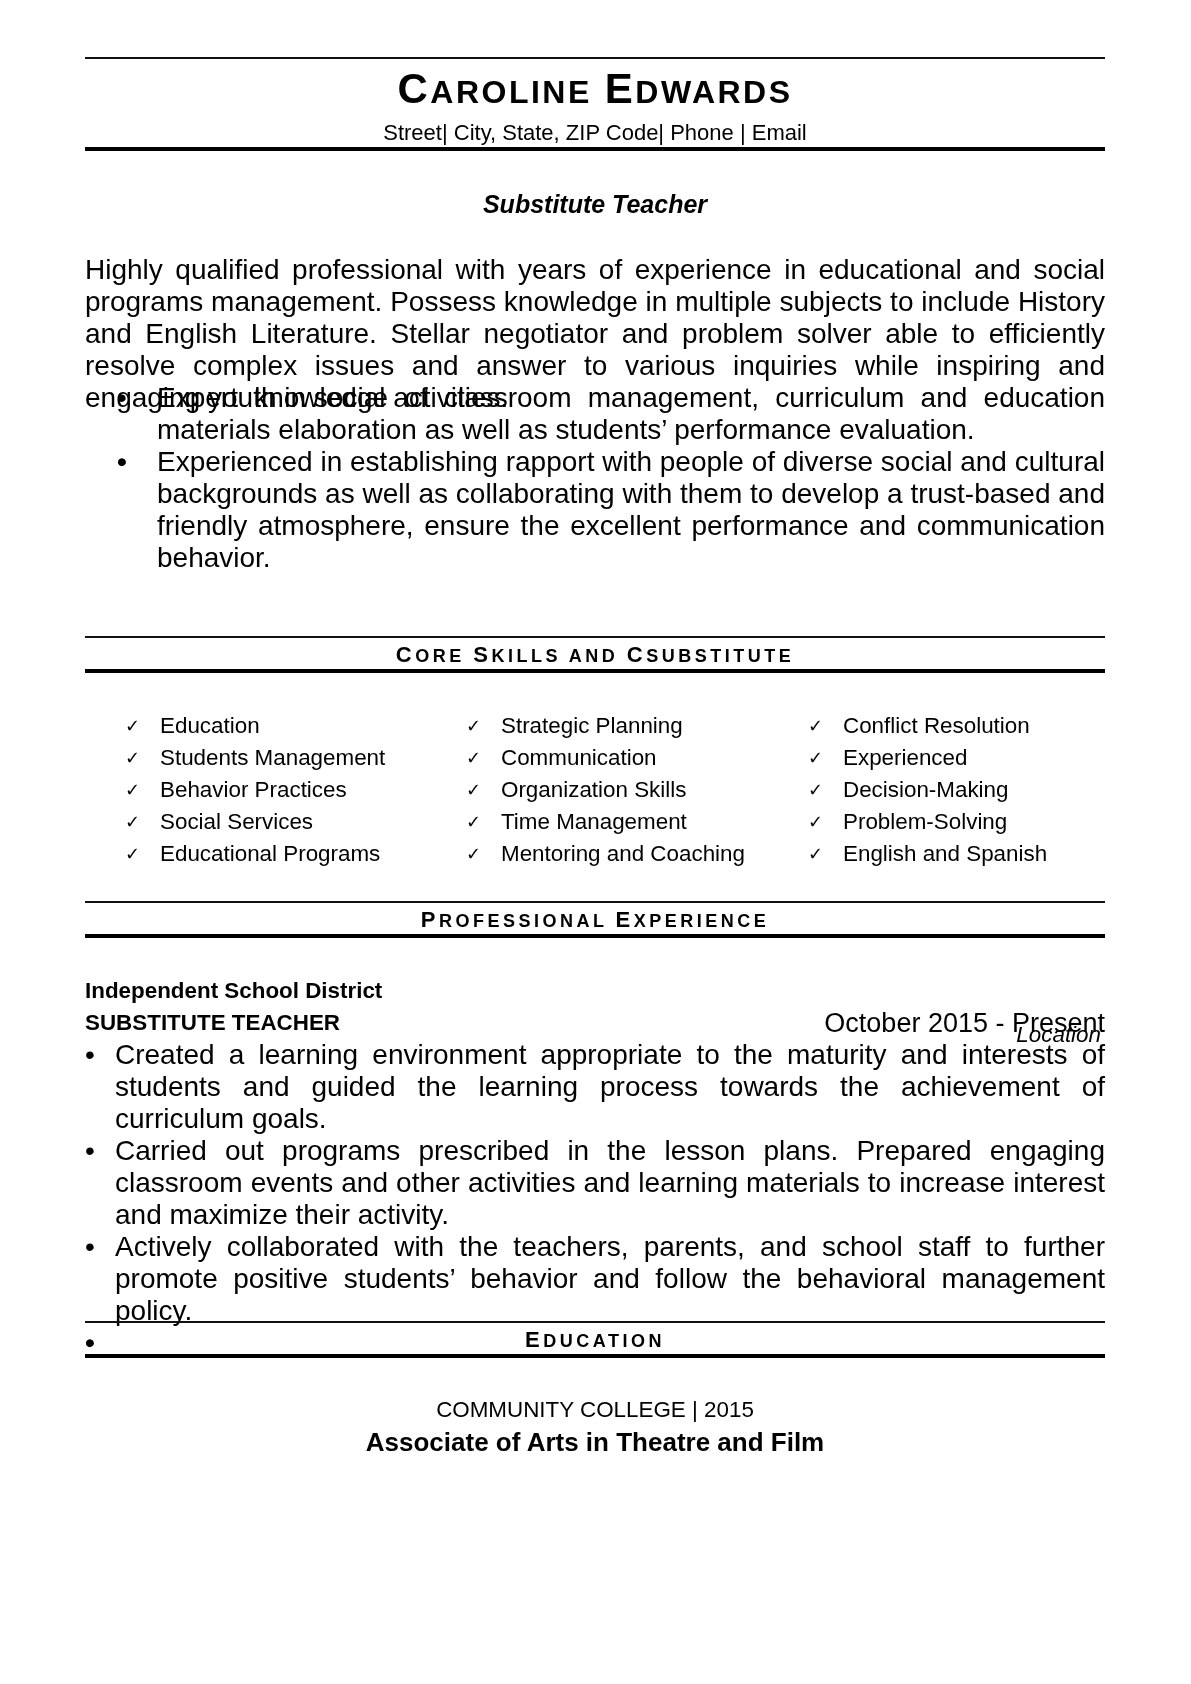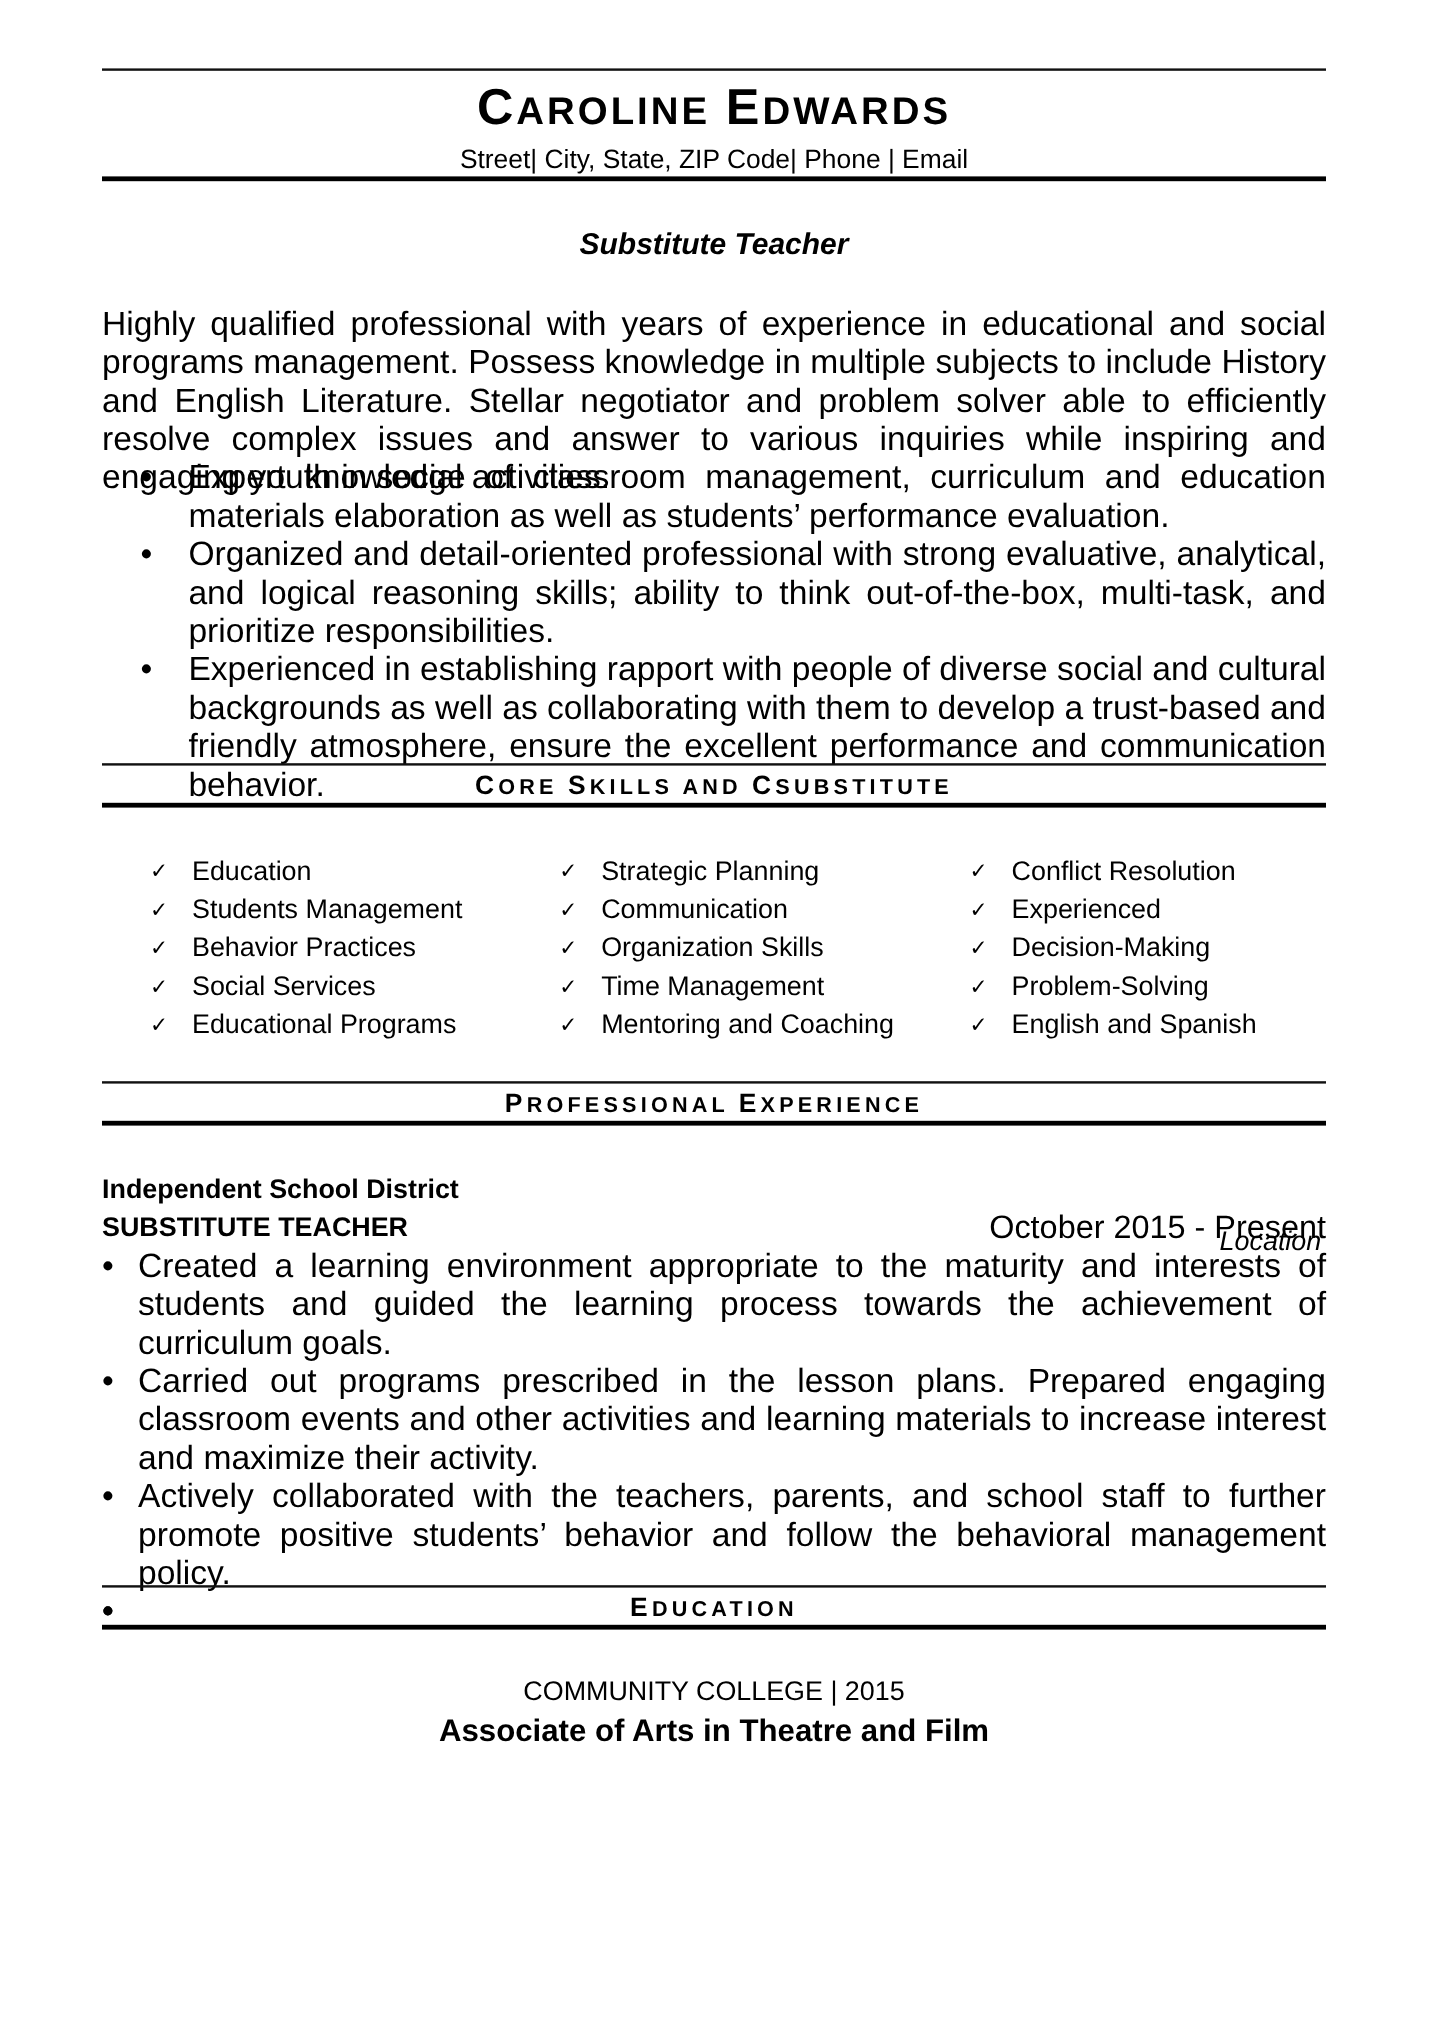--- a/index.html
+++ b/index.html
@@ -47,21 +47,21 @@
 <div class="abs center contact">Street| City, State, ZIP Code| Phone | Email</div>
 <div class="rule-thick" style="top:147px;"></div>
 
 <div class="abs center headline">Substitute Teacher</div>
 
 <div class="abs summary body-text">
   <p>Highly qualified professional with years of experience in educational and social programs management. Possess knowledge in multiple subjects to include History and English Literature. Stellar negotiator and problem solver able to efficiently resolve complex issues and answer to various inquiries while inspiring and engaging youth in social activities.</p>
 </div>
 <ul class="sum-bullets body-text">
   <li><span class="dot">•</span><span>Expert knowledge of classroom management, curriculum and education materials elaboration as well as students’ performance evaluation.</span></li>
-  <li><span class="dot">•</span><span>Organized and detail-oriented professional with strong evaluative, analytical, and logical reasoning skills; ability to think out-of-the-box, multi-task, and prioritize responsibilities.</span></li>
+  <li><span class="dot">•</span></li>
   <li><span class="dot">•</span><span>Experienced in establishing rapport with people of diverse social and cultural backgrounds as well as collaborating with them to develop a trust-based and friendly atmosphere, ensure the excellent performance and communication behavior.</span></li>
 </ul>
 
 <div class="rule-thin" style="top:636px;"></div>
 <div class="abs center sec-title" style="top:643px;">
   <span class="cap">C</span><span>ORE </span><span class="cap">S</span><span>KILLS AND </span><span class="cap">C</span><span>SUBSTITUTE</span>
 </div>
 <div class="rule-thick" style="top:669px;"></div>
 
 <div class="skills">

